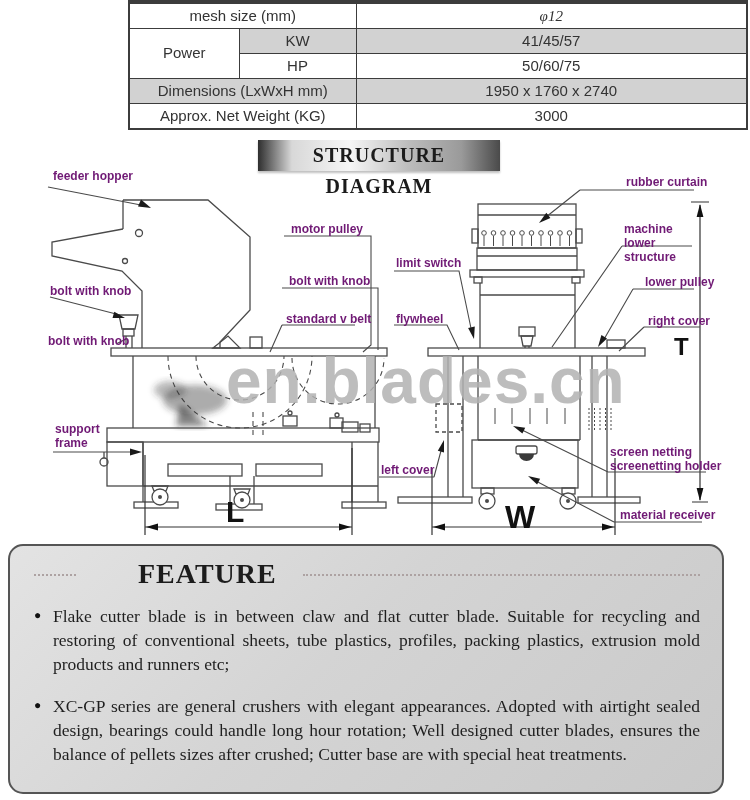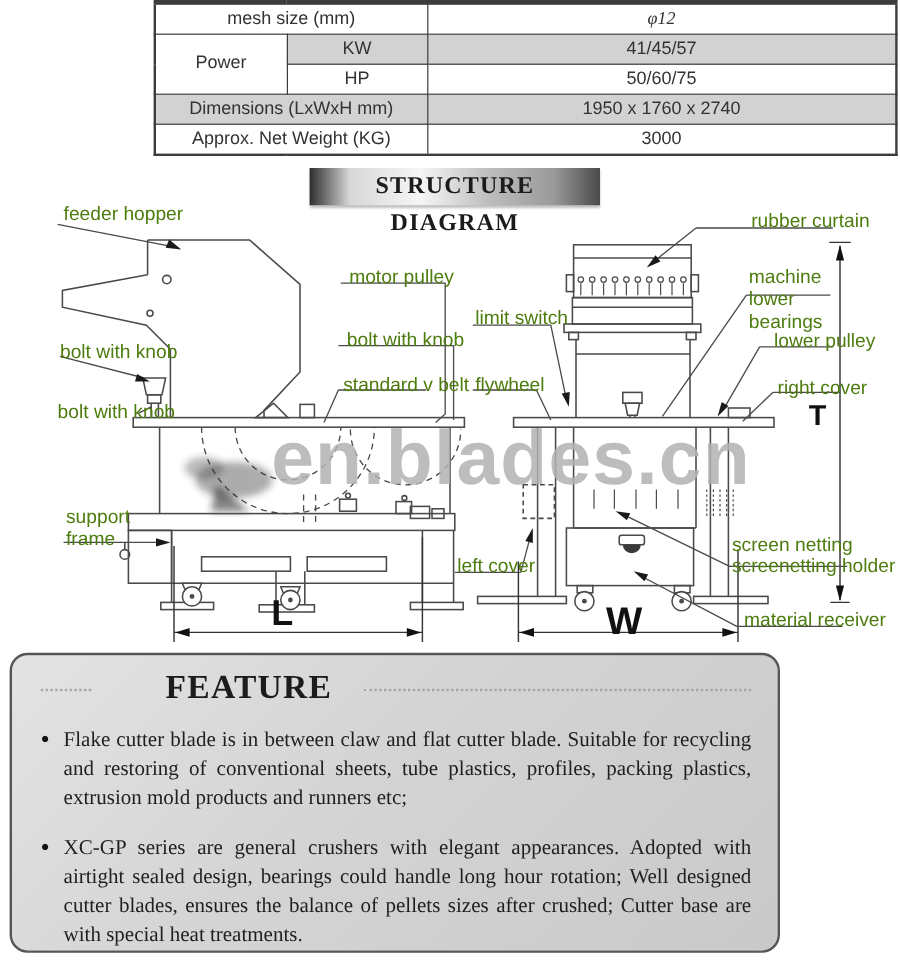--- a/index.html
+++ b/index.html
@@ -23,28 +23,28 @@
           text-align:center;line-height:31px;
           font-family:"Liberation Serif",serif;font-weight:bold;font-size:20px;
           letter-spacing:1px;color:#1b1b1b;}
 
   
   .diagram{position:absolute;left:0;top:140px;width:750px;height:408px;}
   .diagram svg{position:absolute;left:0;top:0;z-index:2;}
   .watermark{position:absolute;left:226px;top:204px;z-index:3;
              font-size:64px;font-weight:bold;letter-spacing:1px;
              color:rgba(178,178,178,0.85);white-space:nowrap;}
-  .dlabel{position:absolute;z-index:4;font-size:16px;font-weight:normal;
-          color:#4d7c0f;line-height:1.15;white-space:nowrap;}
+  .dlabel{position:absolute;z-index:4;font-size:12px;font-weight:bold;
+          color:#701a75;line-height:1.15;white-space:nowrap;}
   .dlabel.wrap{white-space:normal;}
   .dimmark{position:absolute;z-index:4;font-weight:bold;color:#111;
            font-family:"Liberation Sans",sans-serif;}
 
   
-  .feature{position:absolute;left:8px;top:544px;width:642px;height:250px;
+  .feature{position:absolute;left:8px;top:544px;width:716px;height:250px;
            border:2.5px solid #555;border-radius:15px;
            background:linear-gradient(135deg,#e3e3e3 0%,#d4d4d4 45%,#c9c9c9 100%);
            box-sizing:border-box;padding:10px 22px 10px 24px;}
   .feature-head{display:flex;align-items:center;margin-top:2px;}
   .feat-dots{border-bottom:2px dotted #ada2a2;height:2px;}
   .feat-dots.short{width:42px;}
   .feat-dots.long{flex:1;}
   .feature-title{font-family:"Liberation Serif",serif;font-weight:bold;
                  font-size:28px;letter-spacing:1px;color:#1c1c1c;
                  margin:0 26px 0 62px;}
@@ -264,21 +264,21 @@
     <div class="dlabel" style="left:53px;top:30px">feeder hopper</div>
     <div class="dlabel" style="left:50px;top:145px">bolt with knob</div>
     <div class="dlabel" style="left:48px;top:195px">bolt with knob</div>
     <div class="dlabel wrap" style="left:55px;top:283px;width:58px">support frame</div>
     <div class="dlabel" style="left:291px;top:83px">motor pulley</div>
     <div class="dlabel" style="left:289px;top:135px">bolt with knob</div>
     <div class="dlabel" style="left:286px;top:173px">standard v belt</div>
     <div class="dlabel" style="left:396px;top:117px">limit switch</div>
     <div class="dlabel" style="left:396px;top:173px">flywheel</div>
     <div class="dlabel" style="left:626px;top:36px">rubber curtain</div>
-    <div class="dlabel wrap" style="left:624px;top:83px;width:78px">machine lower bearings</div>
+    <div class="dlabel wrap" style="left:624px;top:83px;width:78px">machine lower structure</div>
     <div class="dlabel" style="left:645px;top:136px">lower pulley</div>
     <div class="dlabel" style="left:648px;top:175px">right cover</div>
     <div class="dlabel" style="left:381px;top:324px">left cover</div>
     <div class="dlabel" style="left:610px;top:306px">
       <span>screen netting</span><br>
       <span>screenetting holder</span>
     </div>
     <div class="dlabel" style="left:620px;top:369px">material receiver</div>
 
     <div class="dimmark" style="left:226px;top:355px;font-size:30px">L</div>

